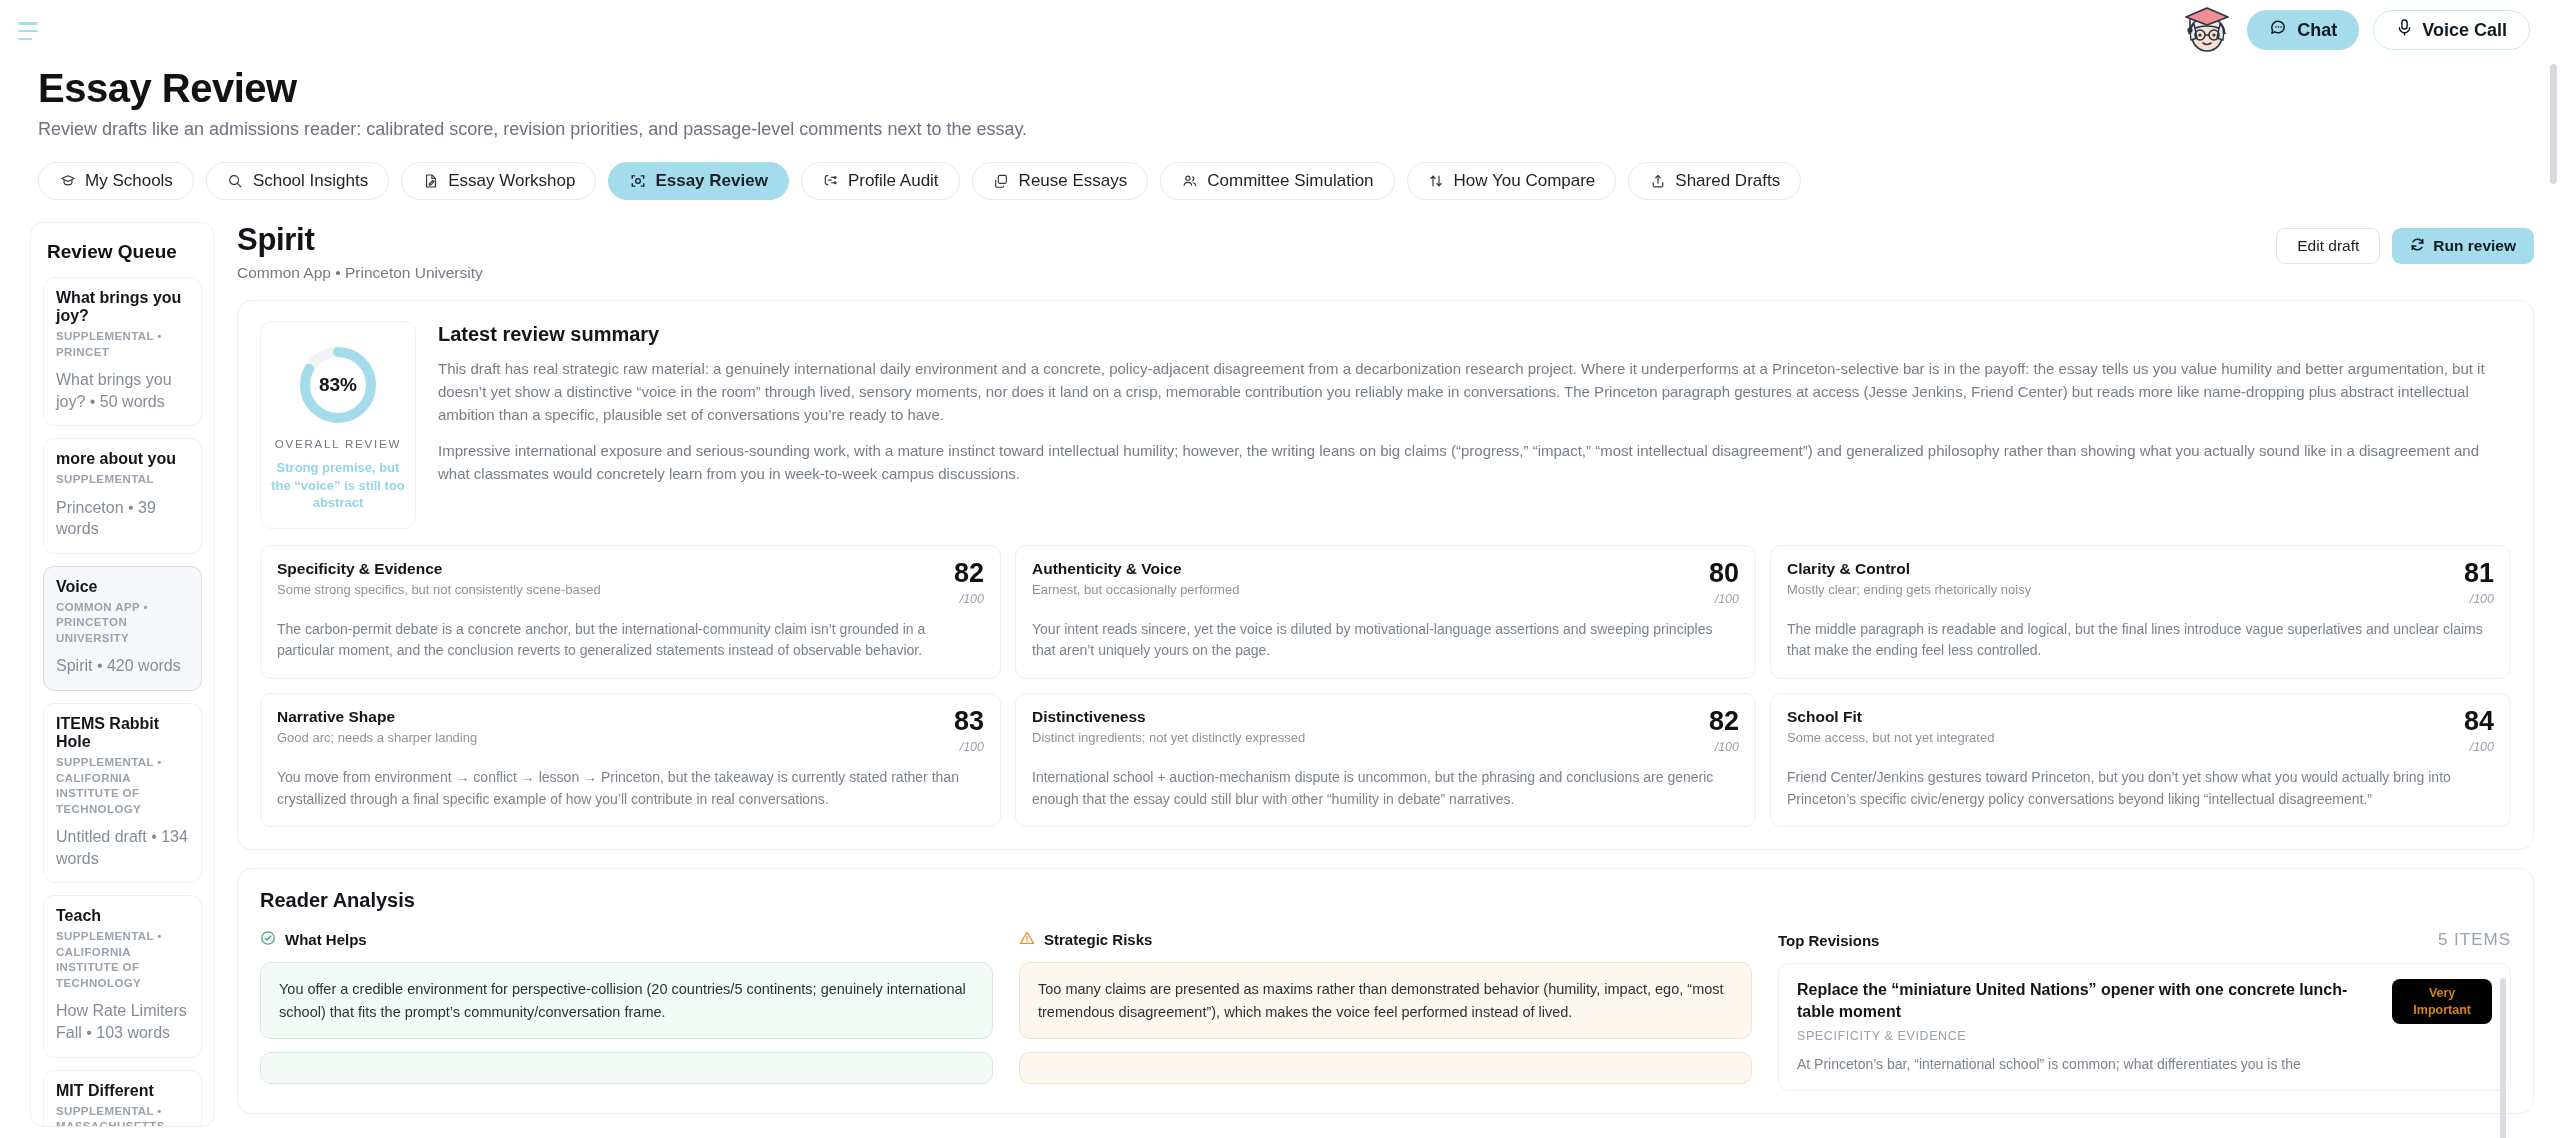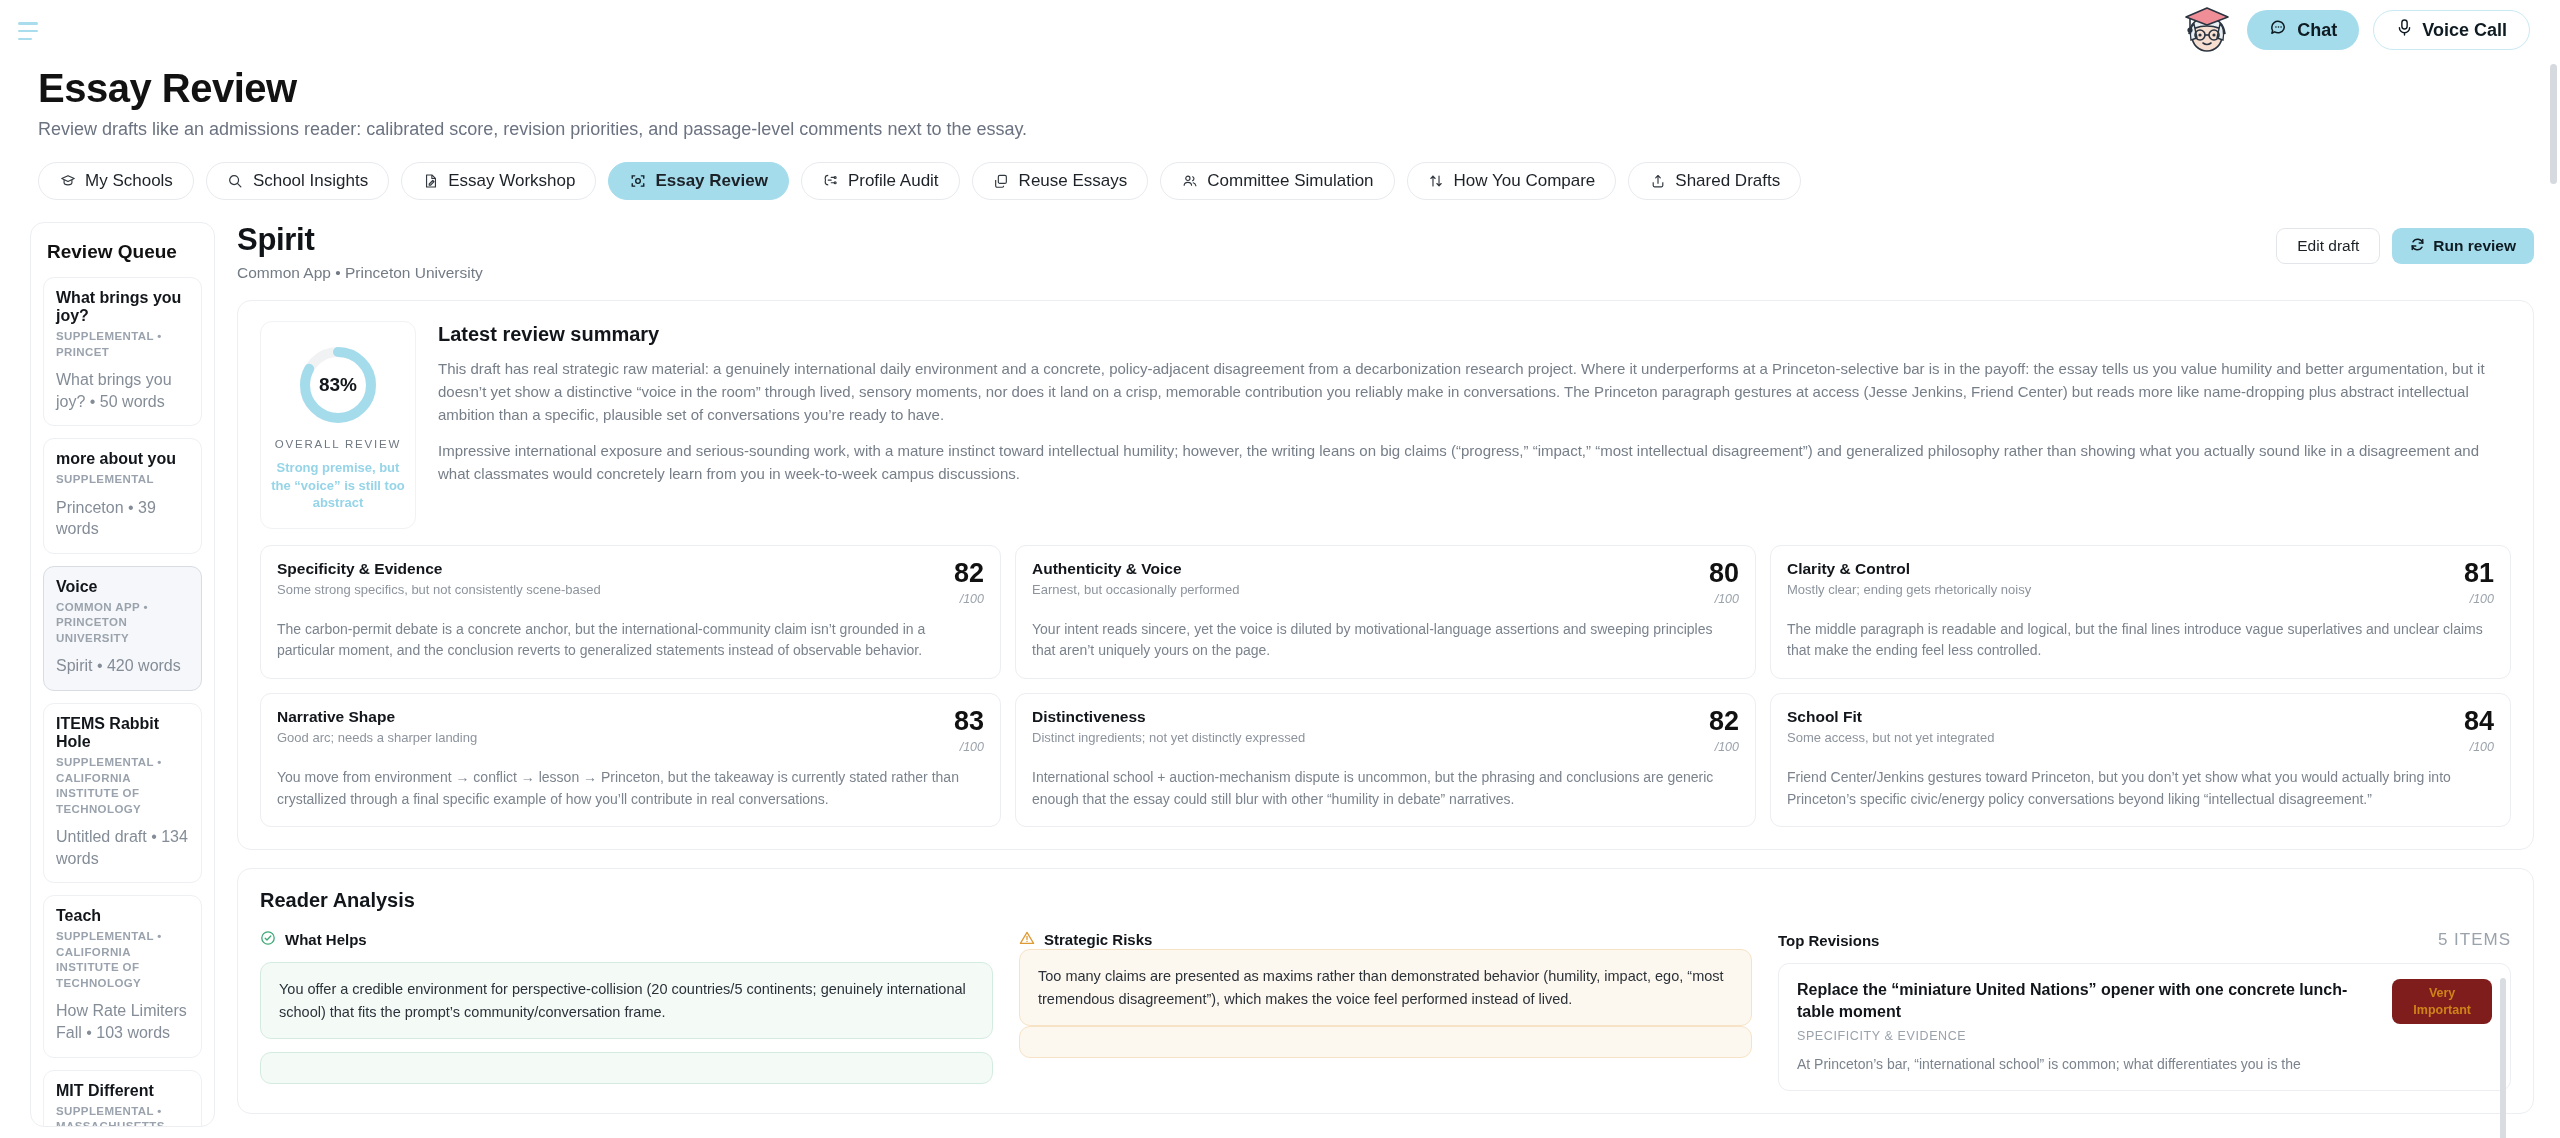--- a/index.html
+++ b/index.html
@@ -130,31 +130,31 @@
   .ra-title { font-size:20px; font-weight:800; color:#12161b; }
   .ra-cols { display:grid; grid-template-columns: 1fr 1fr 1fr; gap: 26px; margin-top: 18px; }
   .ra-head { display:flex; align-items:center; gap:9px; font-size:15px; font-weight:700; color:#12161b; }
   .ra-head .count { margin-left:auto; font-size:17px; letter-spacing:1px; color:#9aa2ab; font-weight:500;}
   .chip-good {
     border:1.2px solid #d4ece0; background:#f4fbf7; border-radius:11px;
     padding:15px 18px; font-size:14.5px; color:#2b3138; line-height:1.55; margin-top:13px;
   }
   .chip-risk {
     border:1.2px solid #f6e3c6; background:#fdf8ef; border-radius:11px;
-    padding:15px 18px; font-size:14.5px; color:#2b3138; line-height:1.55; 
+    padding:15px 18px; font-size:14.5px; color:#2b3138; line-height:1.55; margin-top:13px;
   }
   .rev-card {
     border:1.2px solid #eceef1; background:#fff; border-radius:11px;
     padding:15px 18px; margin-top:13px; position:relative;
   }
   .rev-top { display:flex; gap:14px; align-items:flex-start; }
   .rev-title { font-size:16px; font-weight:800; color:#12161b; line-height:1.35; }
   .rev-cat { font-size:12.5px; letter-spacing:.6px; color:#9aa2ab; margin-top:6px; }
   .badge {
-    background:#7f1d1d; color:#d08317; font-size:12.5px; font-weight:600;
+    background:#000000; color:#d08317; font-size:12.5px; font-weight:600;
     border-radius:8px; padding:6px 11px; line-height:1.3; text-align:center;
     min-width:74px; margin-left:auto;
   }
   .rev-body { font-size:14px; color:#7b838d; line-height:1.55; margin-top:11px; }
   .rev-scroll { position:absolute; right:4px; top:14px; width:6px; height:200px; background:#d9dde2; border-radius:4px; }
 
   .scrollbar-right { position:absolute; right:3px; top:64px; width:7px; height:120px; background:#d6dadf; border-radius:5px; }
 </style>
 </head>
 <body>

